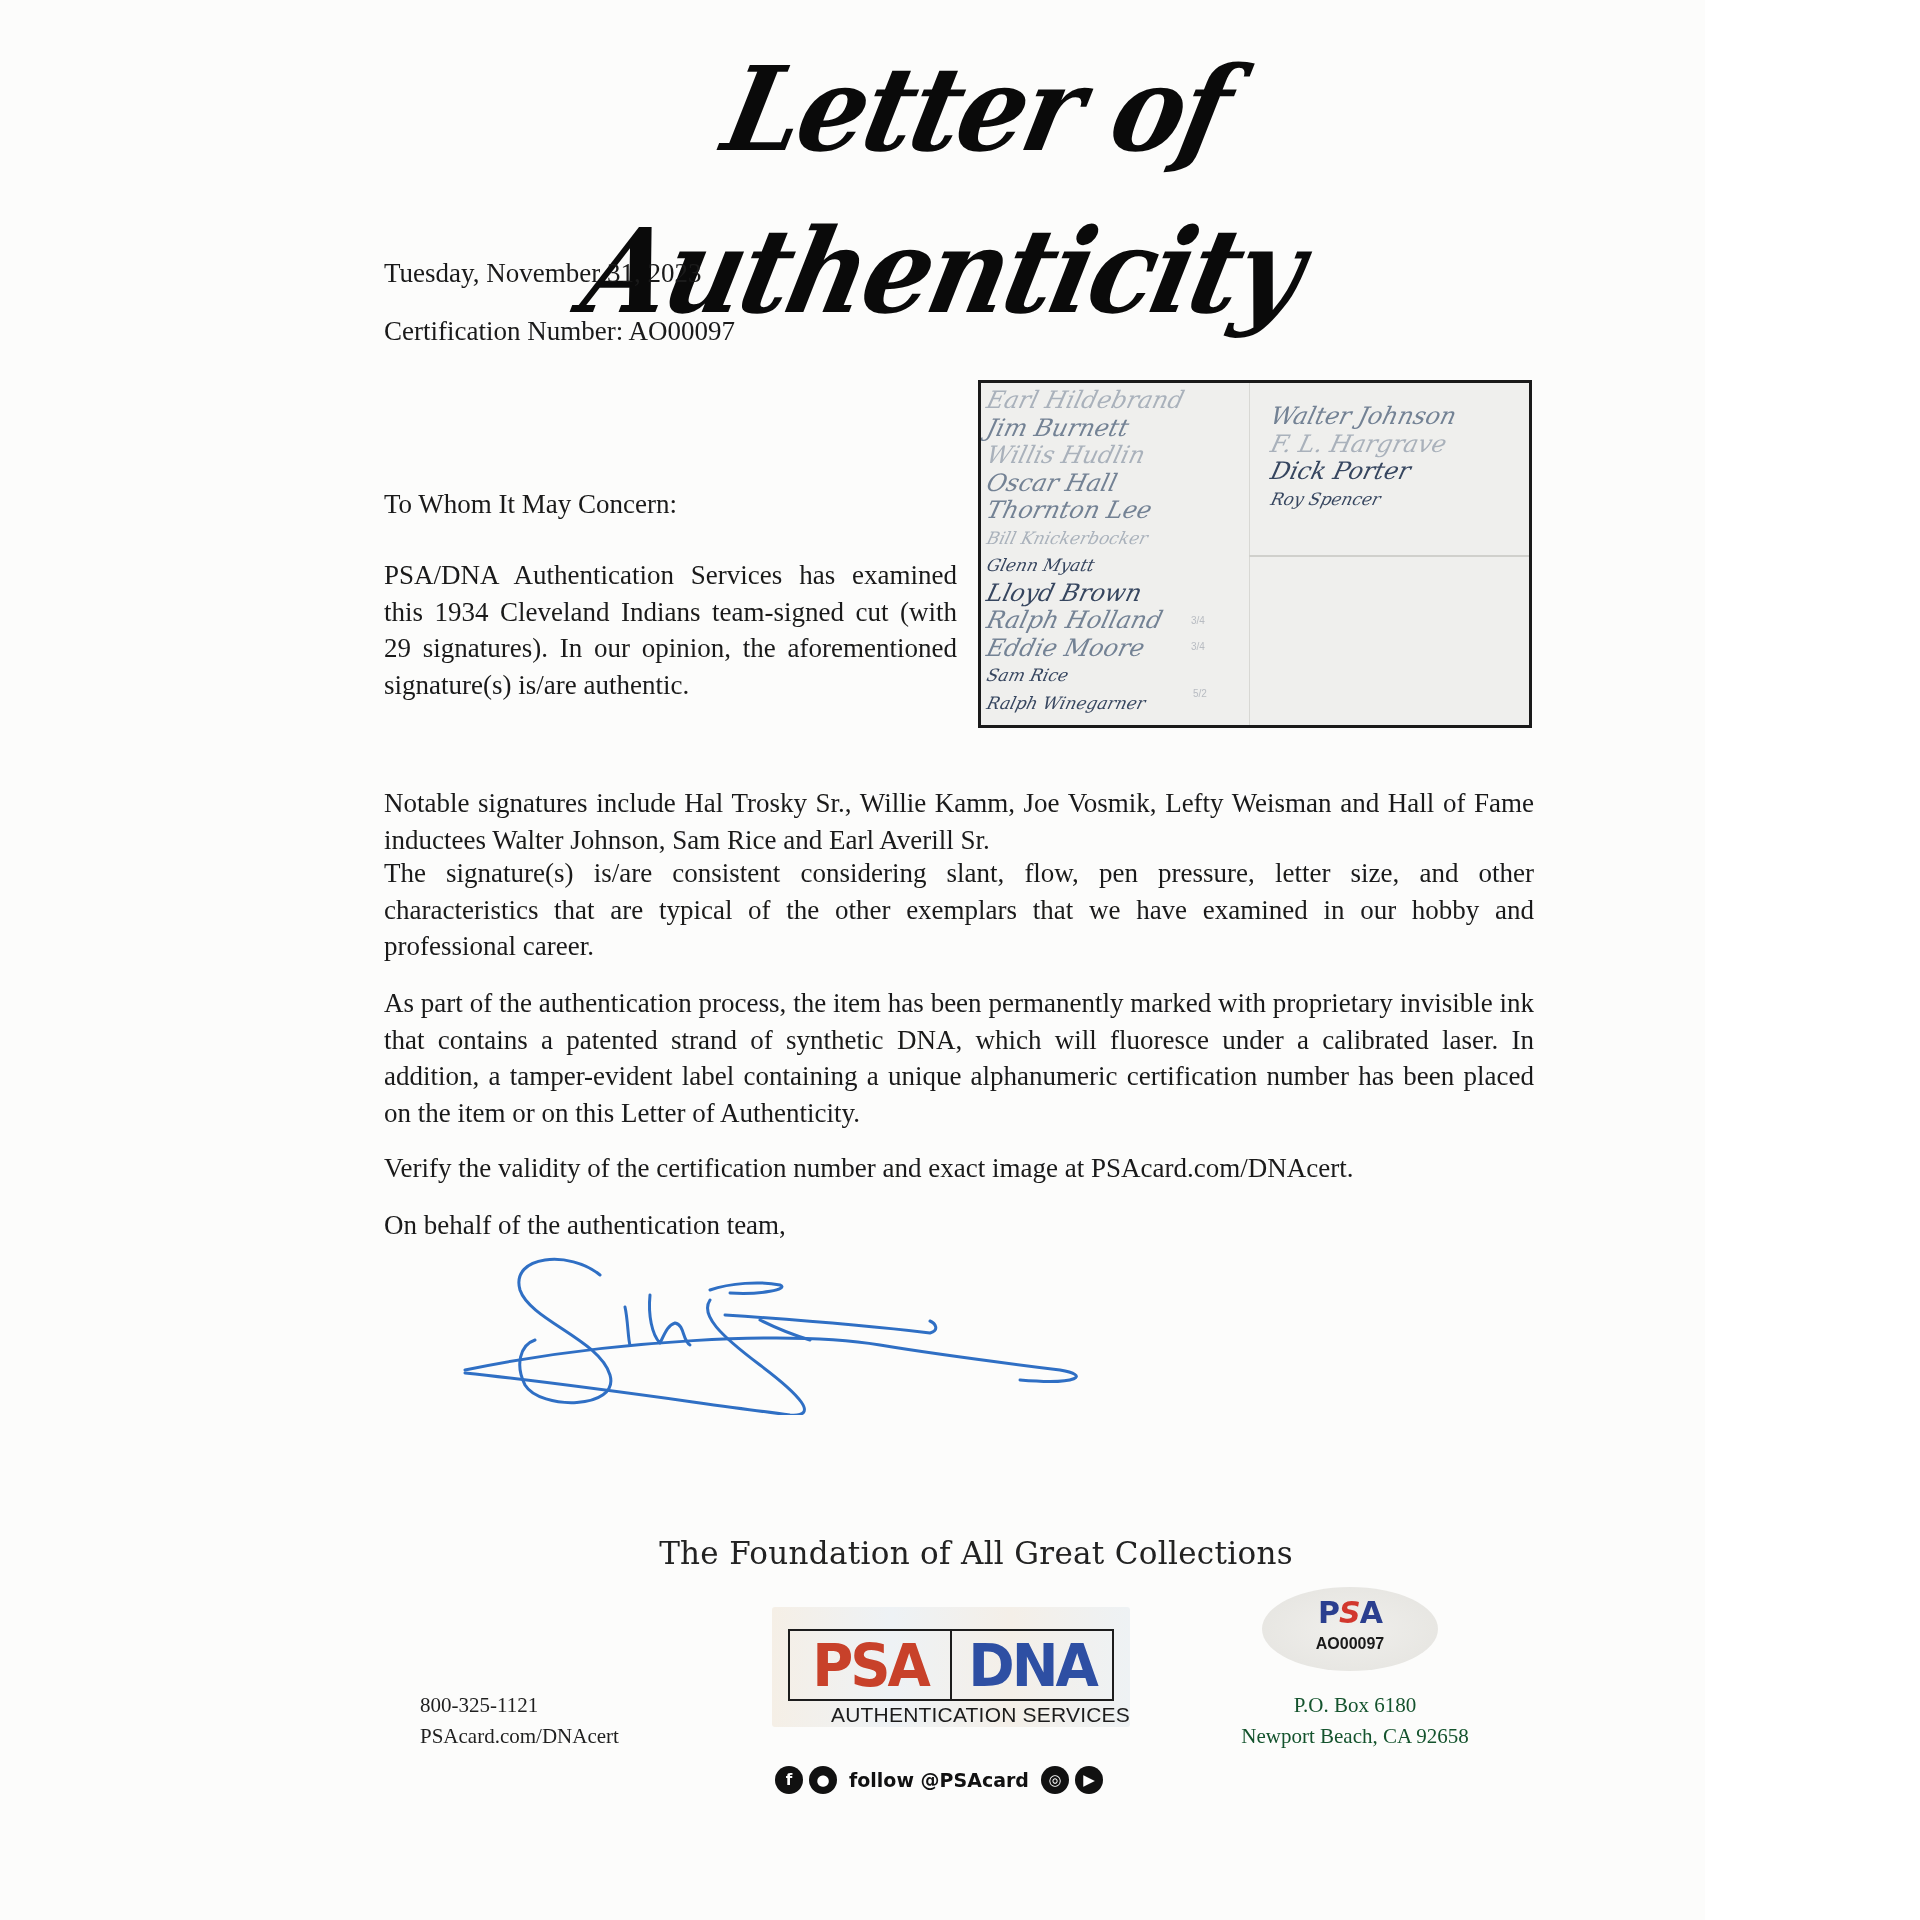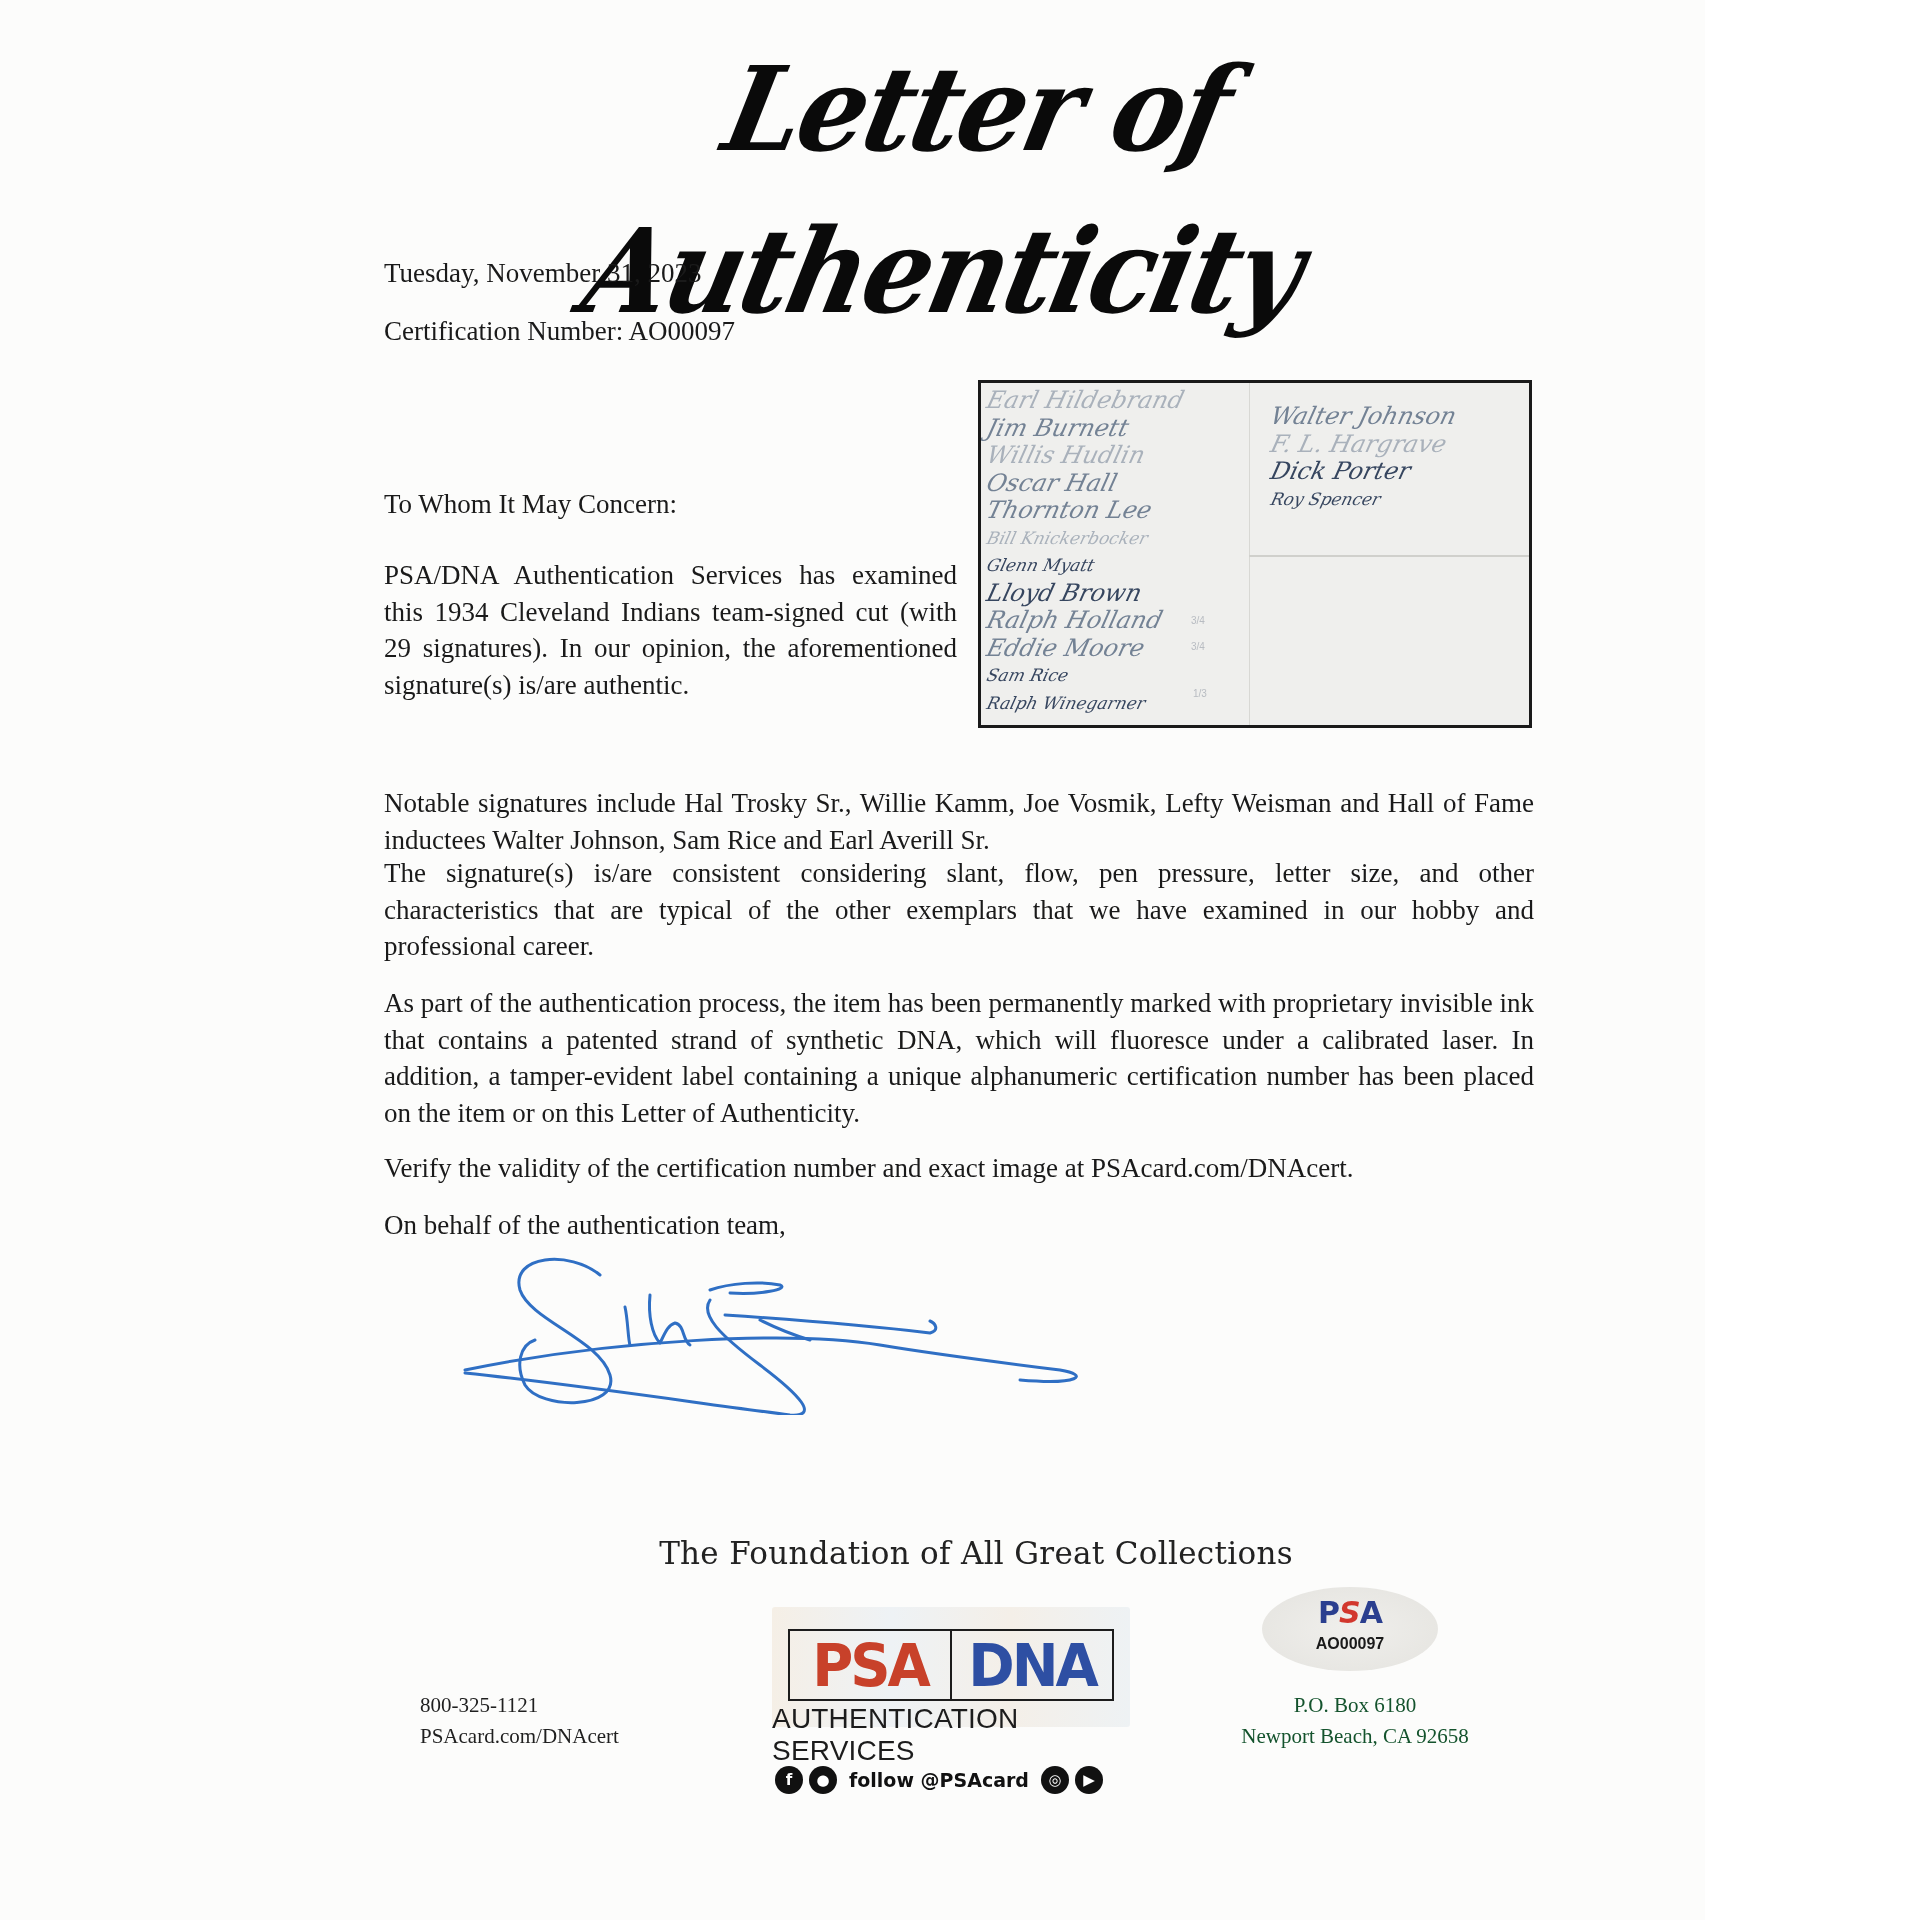--- a/index.html
+++ b/index.html
@@ -78,22 +78,22 @@
   .logo-frame {
     position:absolute; left:16px; top:22px; width:326px; height:72px;
     border:2px solid #1c1c1c; box-sizing:border-box; display:flex;
   }
   .logo-frame .half { flex:1; display:flex; align-items:center; justify-content:center;
     font-family:"DejaVu Sans", sans-serif; font-weight:bold; font-size:56px; letter-spacing:-3px;
     transform:scaleY(1.05); }
   .logo-frame .psa { color:#c8412a; border-right:2px solid #1c1c1c; }
   .logo-frame .dna { color:#2e4fa3; }
   .logo-sub {
-    position:absolute; left:0; top:96px; width:358px; text-align:left;
-    font-family:"Liberation Sans", sans-serif; font-size:28px; color:#1c1c1c; letter-spacing:.2px;
+    position:absolute; left:0; top:96px; width:358px; text-align:right;
+    font-family:"Liberation Sans", sans-serif; font-size:21px; color:#1c1c1c; letter-spacing:.2px;
   }
   .social {
     position:absolute; left:775px; top:1762px; width:360px; height:36px;
     display:flex; align-items:center; gap:6px;
     font-family:"DejaVu Sans", sans-serif; font-weight:bold; font-size:19px; color:#111;
   }
   .soc-icon {
     width:28px; height:28px; border-radius:50%; background:#111; color:#fff;
     display:inline-flex; align-items:center; justify-content:center; font-size:15px; font-weight:bold;
     font-family:"DejaVu Sans", sans-serif;
@@ -146,21 +146,21 @@
     <span class="hand dark small">Ralph Winegarner</span>
   </div>
   <div class="sig-col-right">
     <span class="hand">Walter Johnson</span>
     <span class="hand faint">F. L. Hargrave</span>
     <span class="hand dark">Dick Porter</span>
     <span class="hand dark small">Roy Spencer</span>
   </div>
   <span class="pencil-mark" style="left:210px;top:232px;">3/4</span>
   <span class="pencil-mark" style="left:210px;top:258px;">3/4</span>
-  <span class="pencil-mark" style="left:212px;top:305px;">1/3</span>
+  <span class="pencil-mark" style="left:212px;top:305px;">5/2</span>
 </div>
 
 <div class="body-text salutation">To Whom It May Concern:</div>
 <div class="body-text para-intro">PSA/DNA Authentication Services has examined this 1934 Cleveland Indians team-signed cut (with 29 signatures). In our opinion, the aforementioned signature(s) is/are authentic.</div>
 <div class="body-text para-notable">Notable signatures include Hal Trosky Sr., Willie Kamm, Joe Vosmik, Lefty Weisman and Hall of Fame inductees Walter Johnson, Sam Rice and Earl Averill Sr.</div>
 <div class="body-text para-consistent">The signature(s) is/are consistent considering slant, flow, pen pressure, letter size, and other characteristics that are typical of the other exemplars that we have examined in our hobby and professional career.</div>
 <div class="body-text para-process">As part of the authentication process, the item has been permanently marked with proprietary invisible ink that contains a patented strand of synthetic DNA, which will fluoresce under a calibrated laser. In addition, a tamper-evident label containing a unique alphanumeric certification number has been placed on the item or on this Letter of Authenticity.</div>
 <div class="body-text para-verify">Verify the validity of the certification number and exact image at PSAcard.com/DNAcert.</div>
 <div class="body-text para-behalf">On behalf of the authentication team,</div>
 

